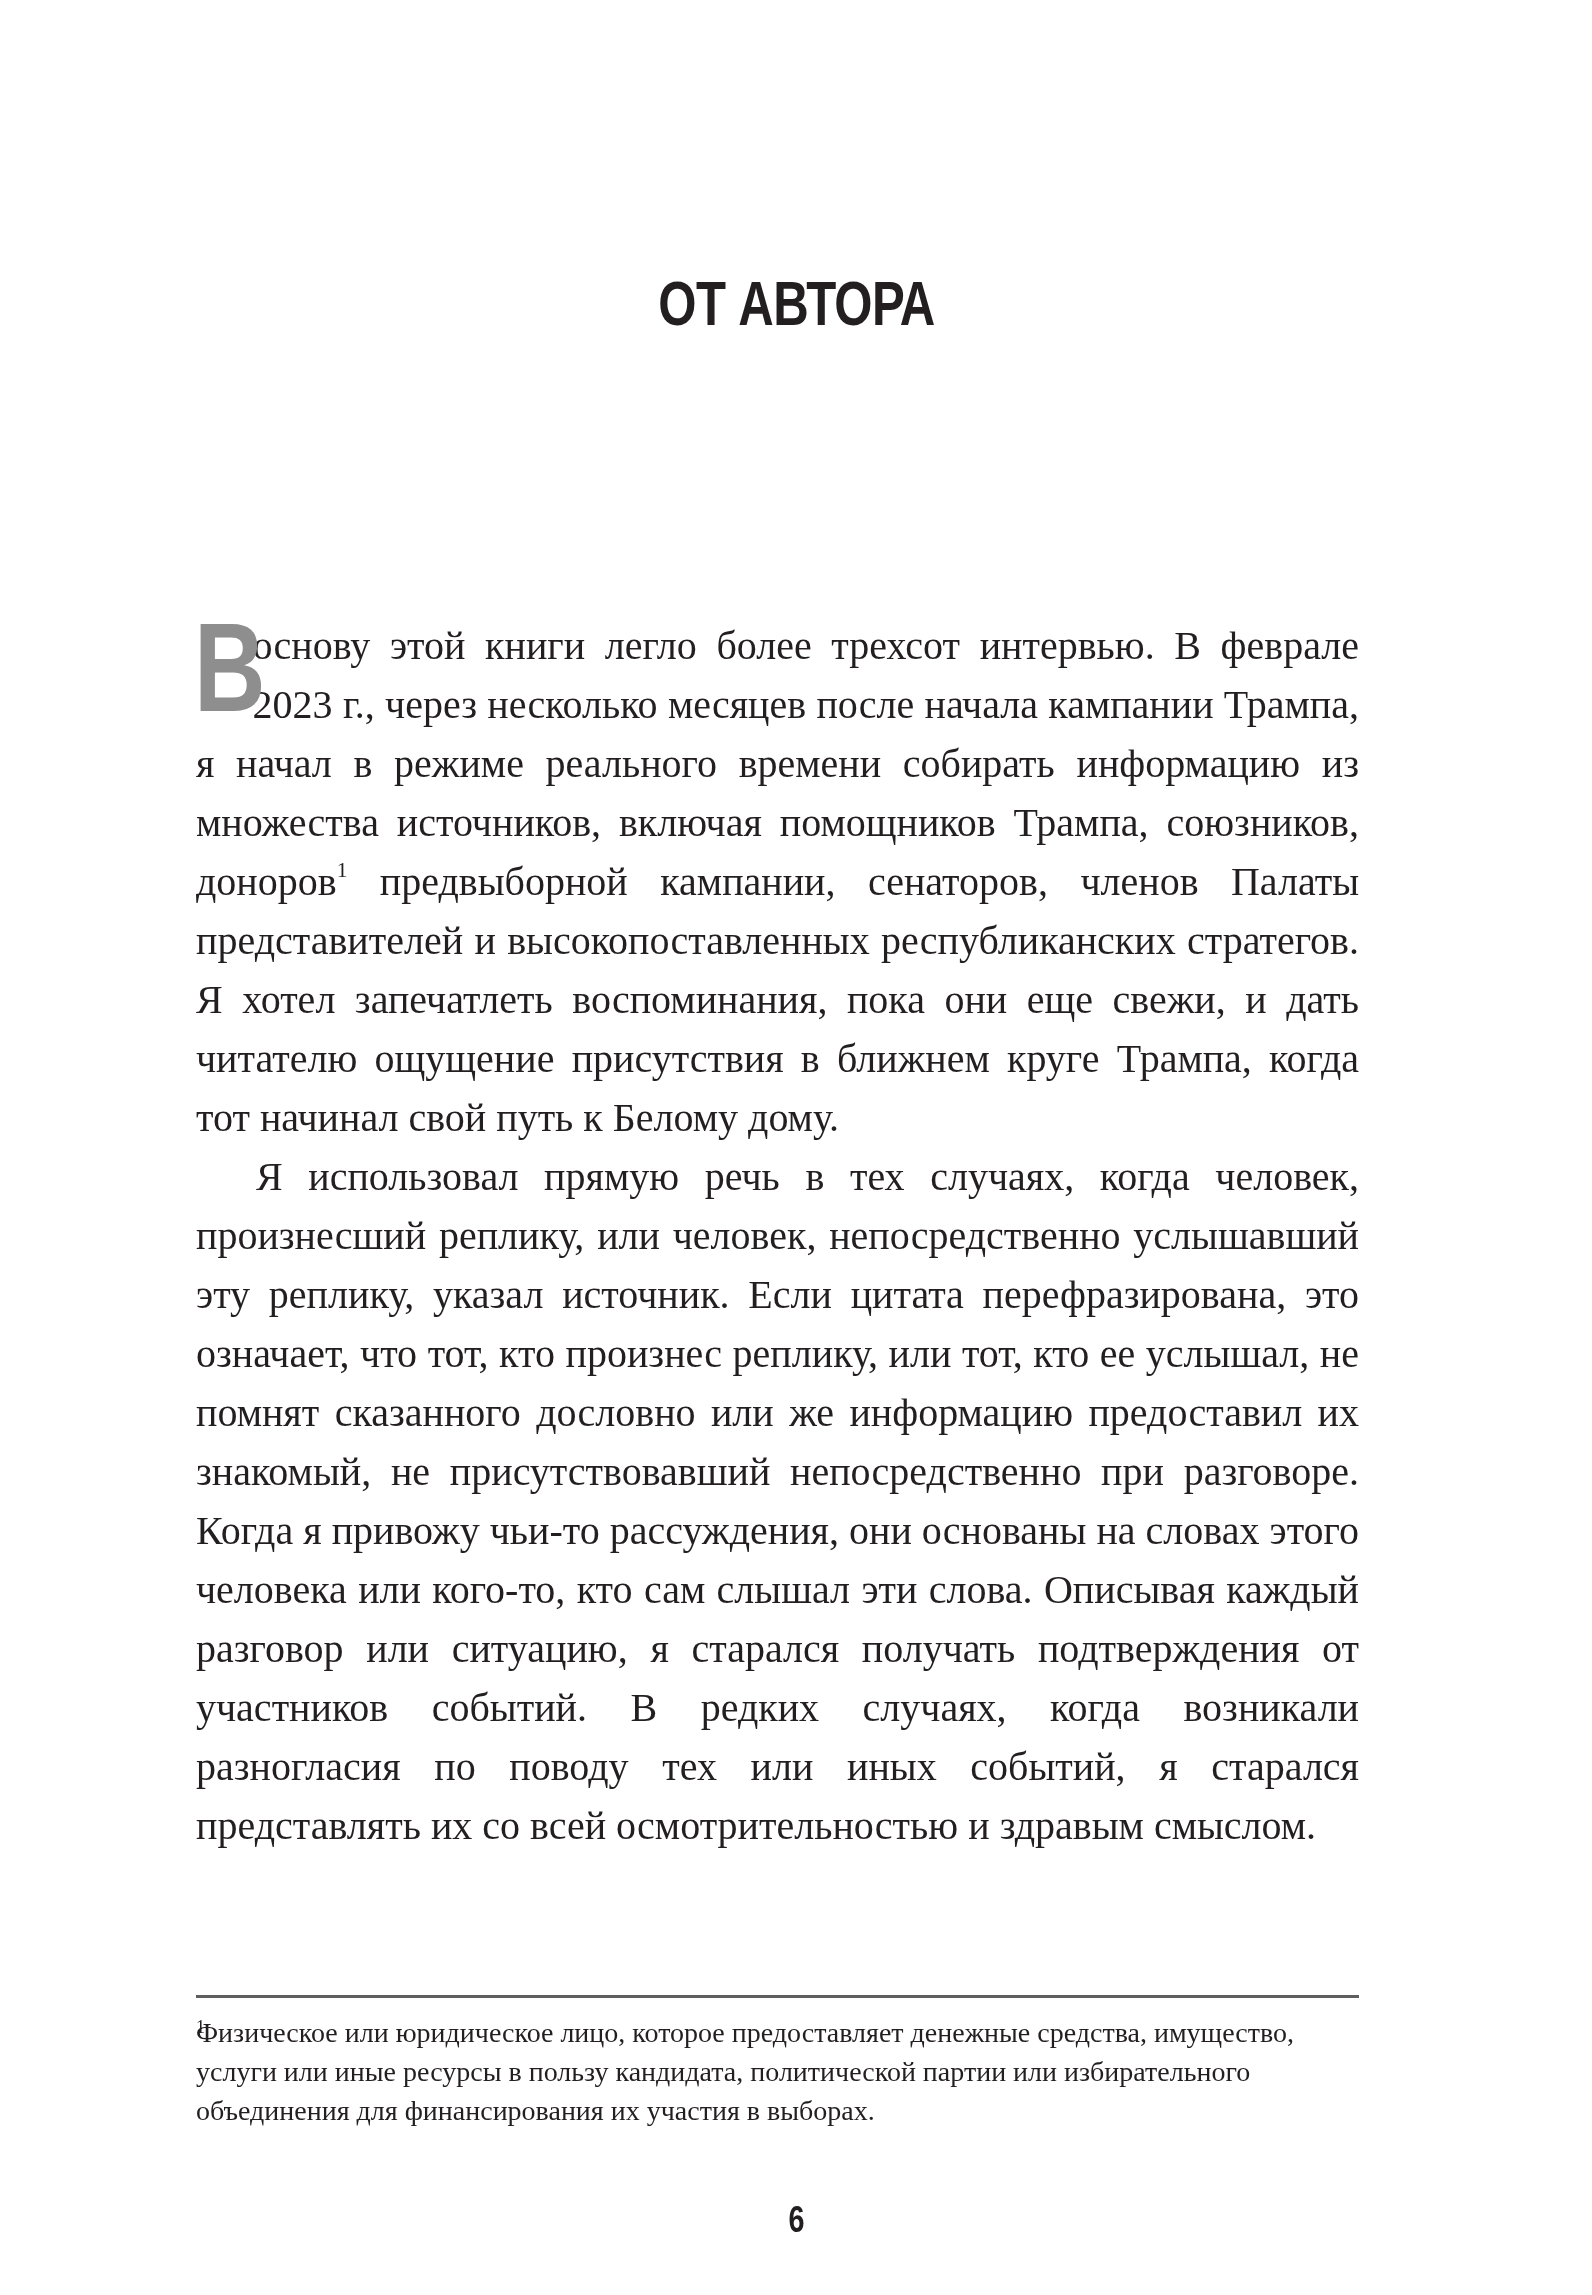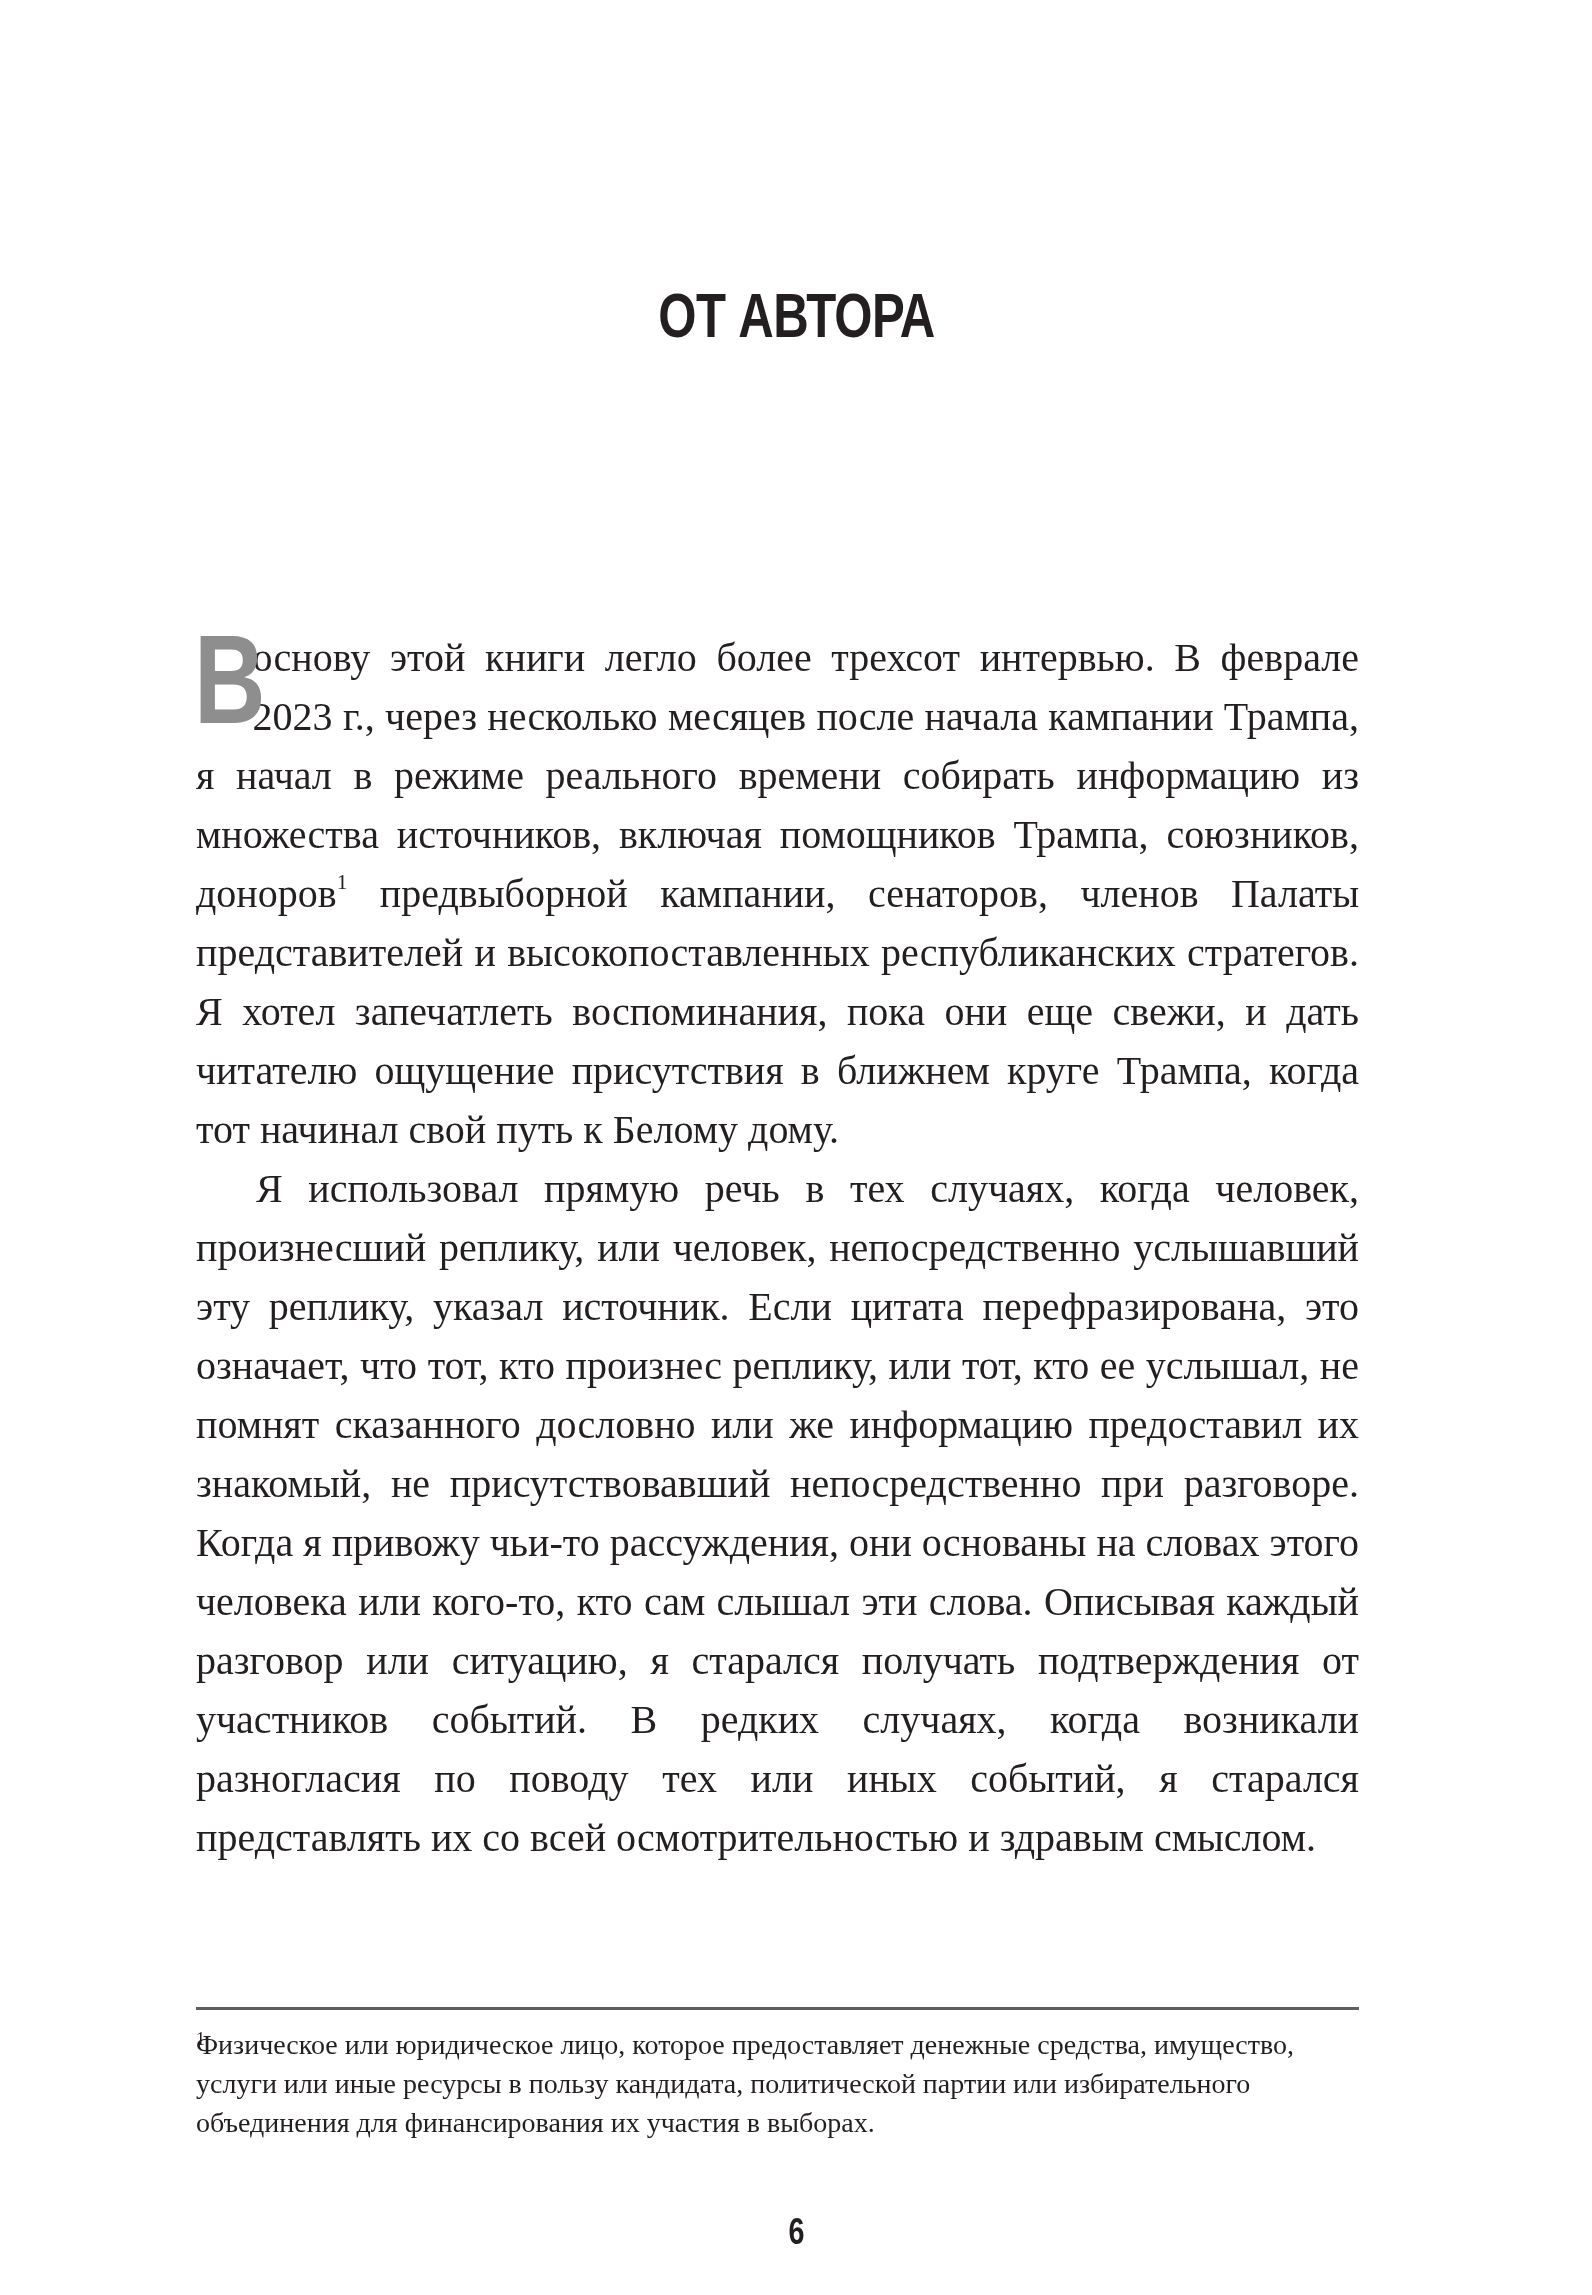--- a/index.html
+++ b/index.html
@@ -1,17 +1,17 @@
 <!DOCTYPE html>
 <html style="font-size:13.2px"><head>
 <meta charset="utf-8">
 <style>
   html, body { margin:0; padding:0; background:#ffffff; }
   body { width:1593px; height:2295px; position:relative; overflow:hidden; color:#231f20; }
-  .page { position:absolute; left:0; top:16px; width:1593px; height:1742px; }
+  .page { position:absolute; left:0; top:4px; width:1593px; height:1742px; }
   .title {
     position:absolute; left:0; width:1593px; top:263px; text-align:center;
     font-family:"Liberation Sans", sans-serif; font-weight:bold; font-size:63px;
     letter-spacing:-0.8px; transform:scaleX(0.78); transform-origin:center;
     color:#231f20;
   }
   .body {
     position:absolute; left:196px; width:1163px; top:612px;
     font-family:"Liberation Serif", serif; font-size:40px; line-height:59px;
     text-align:justify; color:#231f20;

